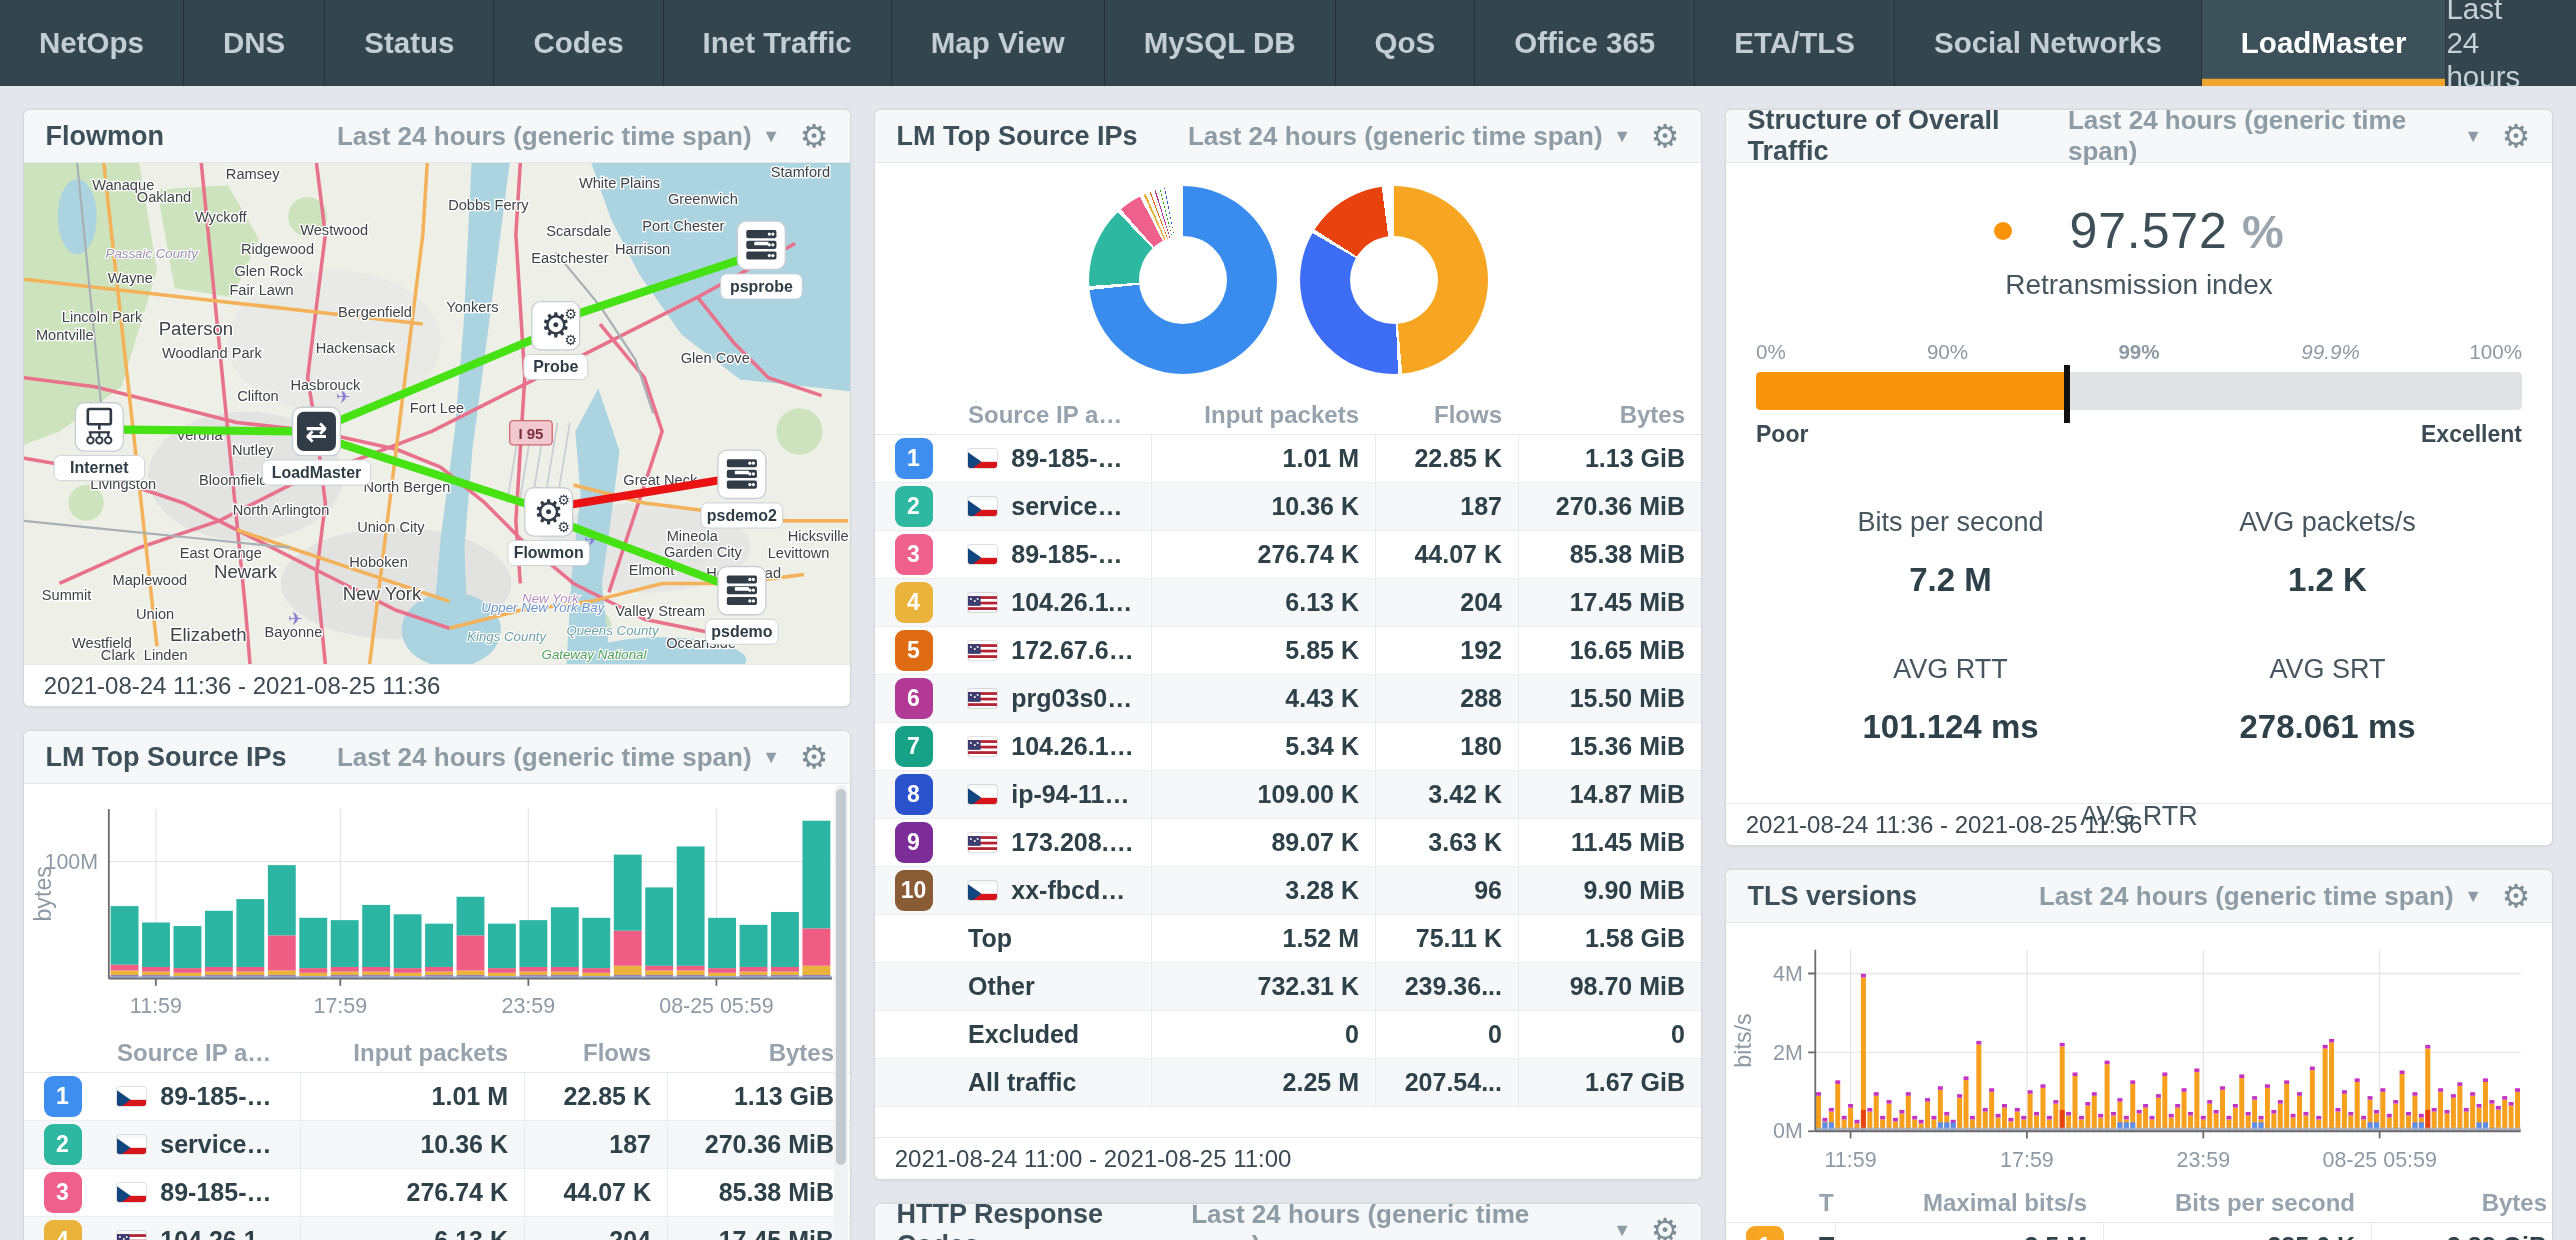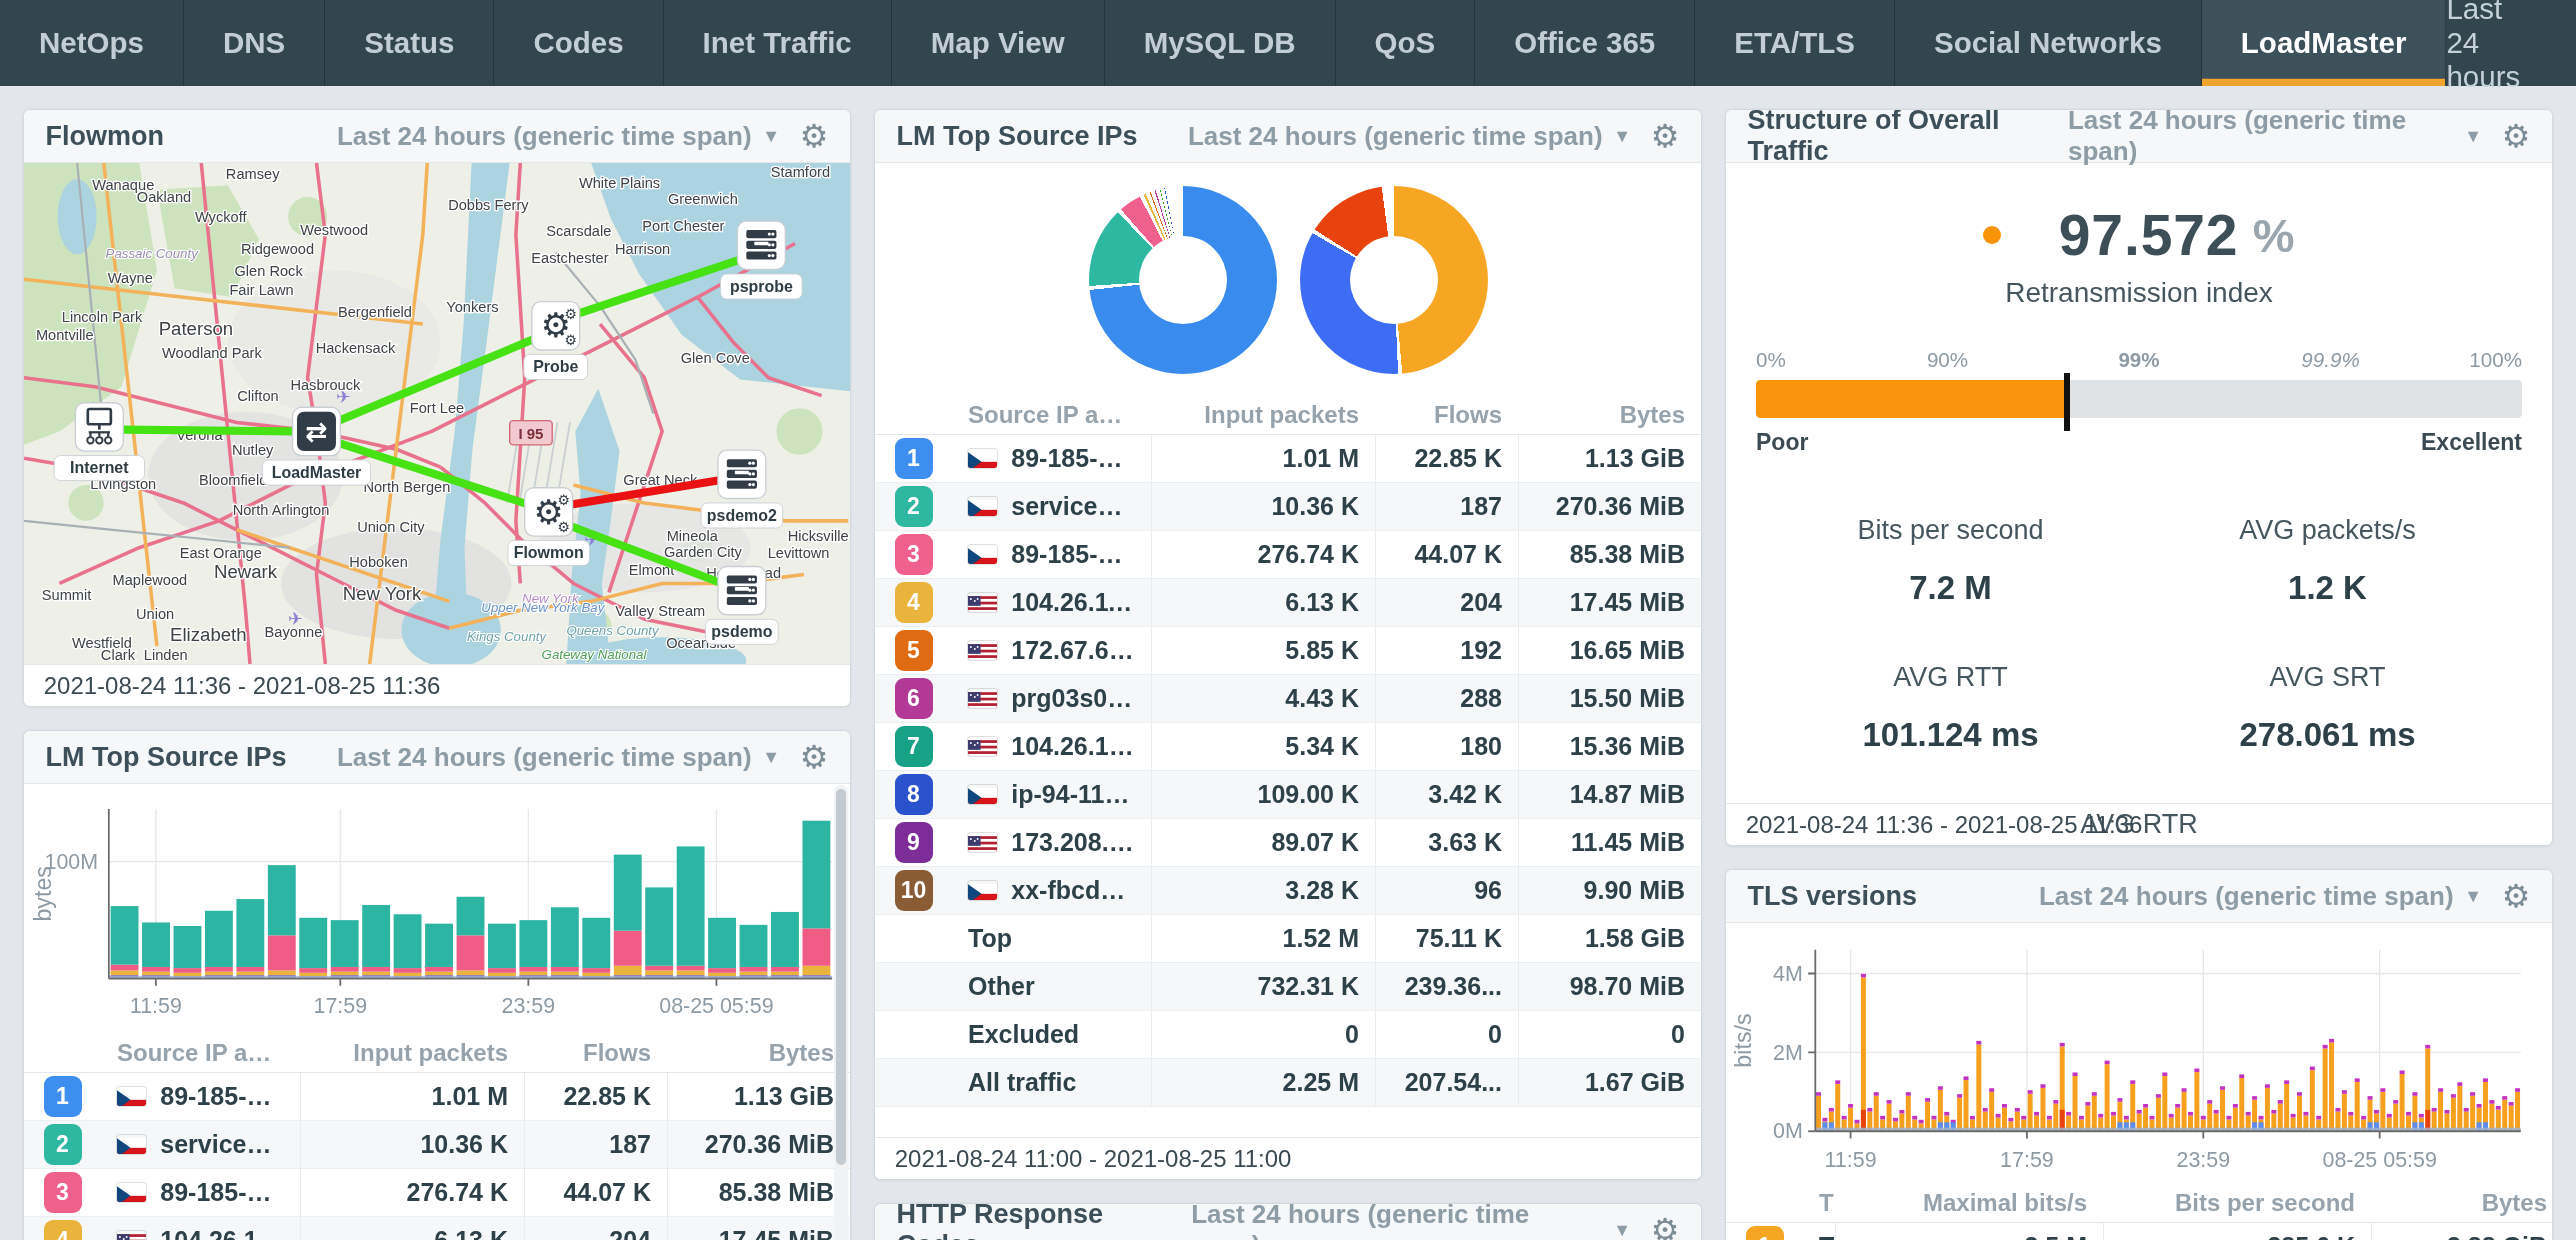--- a/index.html
+++ b/index.html
@@ -55,21 +55,21 @@
   .trow.tls{grid-template-columns:77px 1fr 268px 268px 192px;}
   
   .donut-area{height:233px;display:flex;align-items:center;justify-content:center;gap:23px;}
   .donut{width:188px;height:188px;border-radius:50%;position:relative;}
   .donut .hole{position:absolute;left:50%;top:50%;width:88px;height:88px;margin:-44px 0 0 -44px;
     border-radius:50%;background:#fff;}
   
   .struct-body{height:640px;display:flex;flex-direction:column;align-items:stretch;}
   .pct-row{margin-top:39px;display:flex;align-items:center;justify-content:center;gap:14.3px;}
   .pct-dot{width:18px;height:18px;border-radius:50%;background:#f8930a;}
-  .pct-val{font-size:57px;font-weight:bold;color:#3e4e56;letter-spacing:0.9px;margin-left:43px;}
+  .pct-val{font-size:50px;font-weight:normal;color:#3e4e56;letter-spacing:0.9px;margin-left:43px;}
   .pct-unit{font-size:47px;font-weight:bold;color:#9aa5ad;}
   .retrans{margin-top:9px;text-align:center;font-size:28px;color:#46565e;}
   .gauge{margin:39px 30px 0 30px;position:relative;}
   .gticks{position:relative;height:27px;}
   .gticks span{position:absolute;transform:translateX(-50%);font-size:20.6px;color:#8d9aa3;}
   .gticks span.first{transform:none;}
   .gticks span.last{transform:translateX(-100%);}
   .gbar{height:38px;background:#dfe3e6;border-radius:4.5px;position:relative;margin-top:5.4px;}
   .gfill{position:absolute;left:0;top:0;bottom:0;border-radius:4.5px 0 0 4.5px;background:#f8930a;}
   .gmark{position:absolute;top:-7.2px;bottom:-12.5px;width:6.3px;background:#111;}

